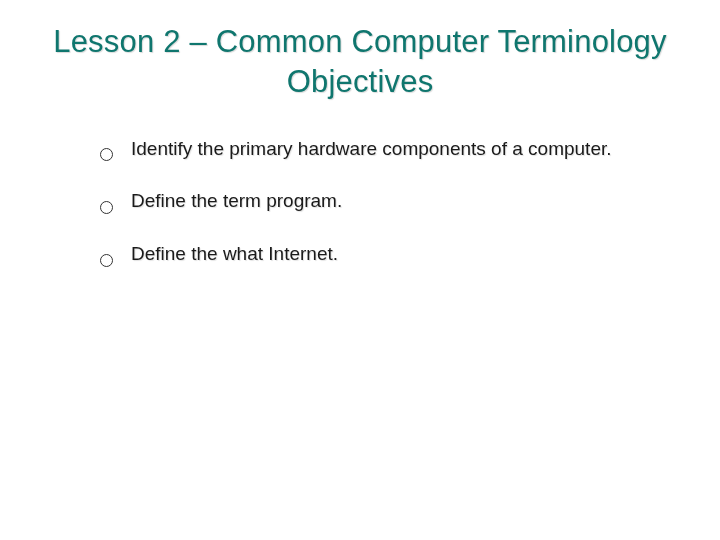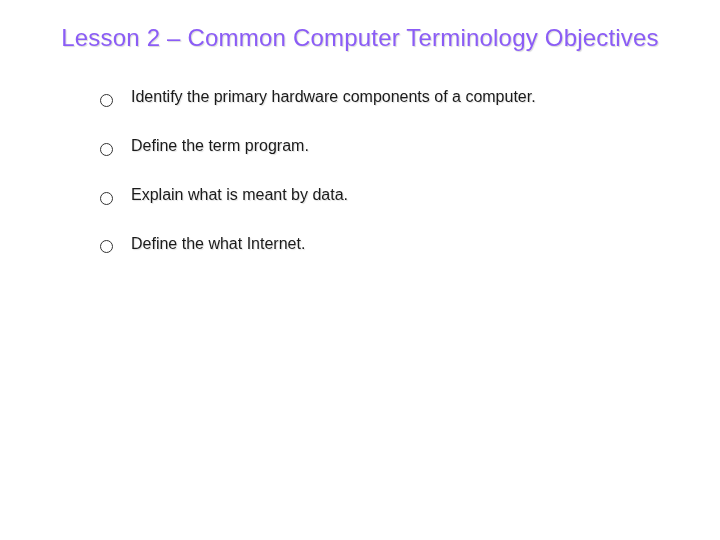--- a/index.html
+++ b/index.html
@@ -9,39 +9,39 @@
     }
     body {
       width: 720px;
       height: 540px;
       background: #ffffff;
       font-family: Verdana, Geneva, sans-serif;
       padding: 22px 40px 20px 40px;
       position: relative;
     }
     .title {
-      color: #8b5cf6;
-      font-size: 24px;
+      color: #0f766e;
+      font-size: 31px;
       font-weight: normal;
       text-align: center;
       line-height: 1.3;
       margin-bottom: 34px;
       text-shadow: 1px 1px 1px rgba(0,0,0,0.15);
       letter-spacing: 0.2px;
     }
     .objectives-list {
       list-style: none;
       padding-left: 60px;
       padding-right: 30px;
     }
     .objective-item {
       display: flex;
-      align-items: center;
+      align-items: flex-end;
       margin-bottom: 28px;
-      font-size: 16px;
+      font-size: 19px;
       color: #1a1a1a;
       line-height: 1.3;
       text-shadow: 1px 1px 1px rgba(0,0,0,0.12);
     }
     .bullet {
       display: inline-block;
       width: 13px;
       height: 13px;
       border: 1.5px solid #333;
       border-radius: 50%;
@@ -62,19 +62,15 @@
   <li class="objective-item">
     <span class="bullet"></span>
     <span class="objective-text">Identify the primary hardware components of a computer.</span>
   </li>
   <li class="objective-item">
     <span class="bullet"></span>
     <span class="objective-text">Define the term program.</span>
   </li>
   <li class="objective-item">
     <span class="bullet"></span>
-    <span class="objective-text">Explain what is meant by data.</span>
-  </li>
-  <li class="objective-item">
-    <span class="bullet"></span>
     <span class="objective-text">Define the what Internet.</span>
   </li>
 </ul>
 
 </body></html>

